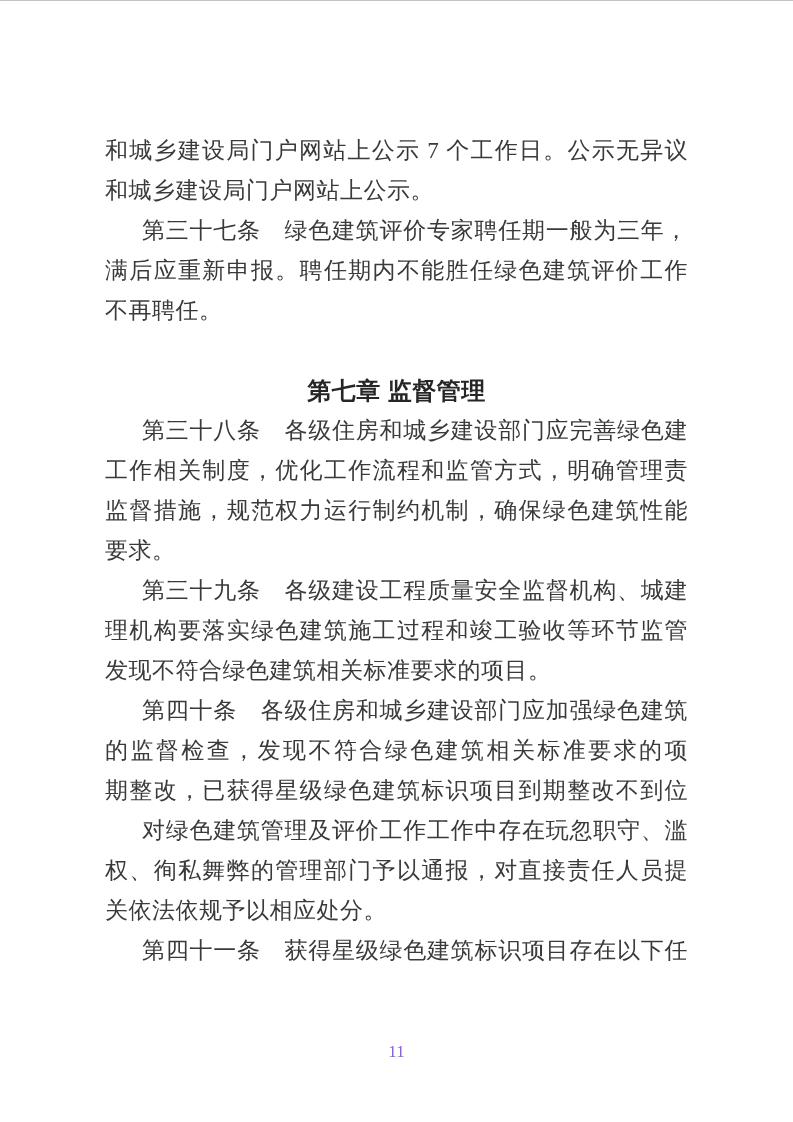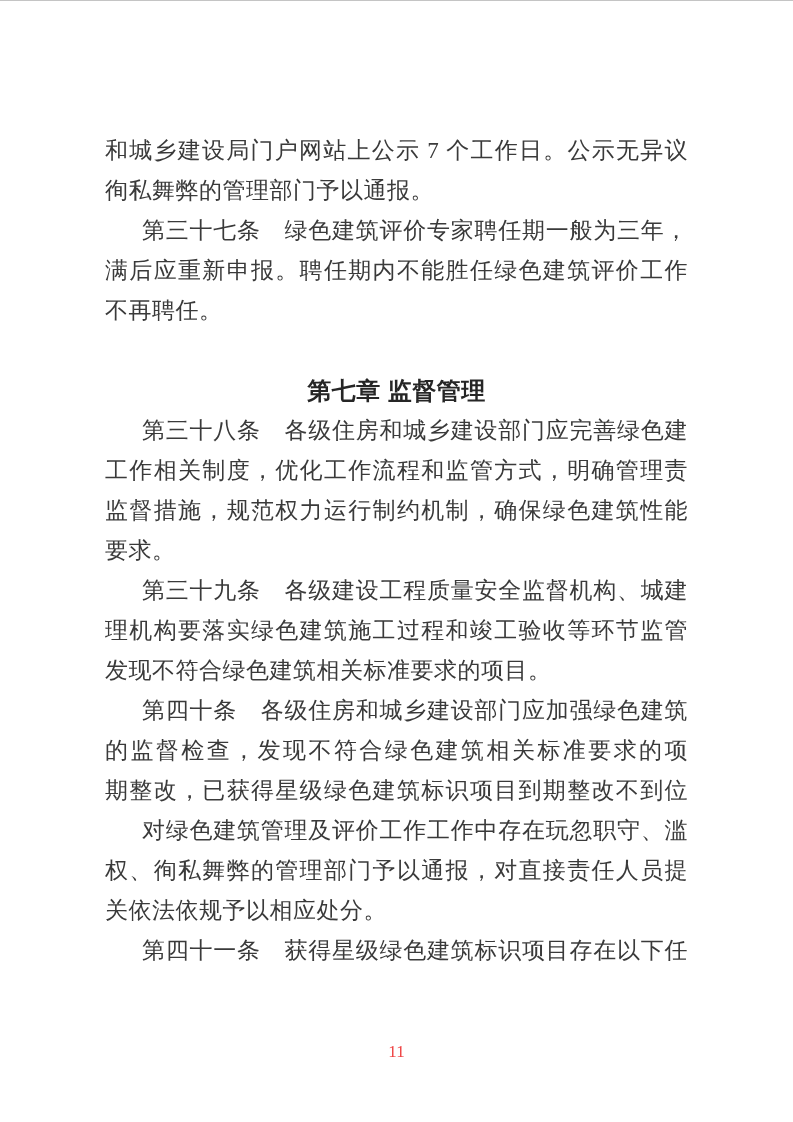--- a/index.html
+++ b/index.html
@@ -46,31 +46,31 @@
     font-size: 24px;
     text-indent: 0;
   }
   .page-number {
     position: absolute;
     top: 1040px; left: 0;
     width: 100%;
     text-align: center;
     font-size: 17px;
     line-height: 22px;
-    color: #ef4444;
+    color: #8b5cf6;
     font-family: "Liberation Serif", "DejaVu Serif", serif;
   }
 </style>
 </head>
 <body>
 
 <div class="sheet">
   <div class="content">
     <div class="line fill">和城乡建设局门户网站上公示 7 个工作日。公示无异议的，聘任</div>
-    <div class="line">徇私舞弊的管理部门予以通报。</div>
+    <div class="line">和城乡建设局门户网站上公示。</div>
     <div class="line indent fill">第三十七条　绿色建筑评价专家聘任期一般为三年，聘任期</div>
     <div class="line fill">满后应重新申报。聘任期内不能胜任绿色建筑评价工作要求的，</div>
     <div class="line">不再聘任。</div>
     <div class="line spacer"></div>
     <div class="line heading">第七章 监督管理</div>
     <div class="line indent fill">第三十八条　各级住房和城乡建设部门应完善绿色建筑管理</div>
     <div class="line fill">工作相关制度，优化工作流程和监管方式，明确管理责任事项和</div>
     <div class="line fill">监督措施，规范权力运行制约机制，确保绿色建筑性能达到规定</div>
     <div class="line">要求。</div>
     <div class="line indent fill">第三十九条　各级建设工程质量安全监督机构、城建档案管</div>

